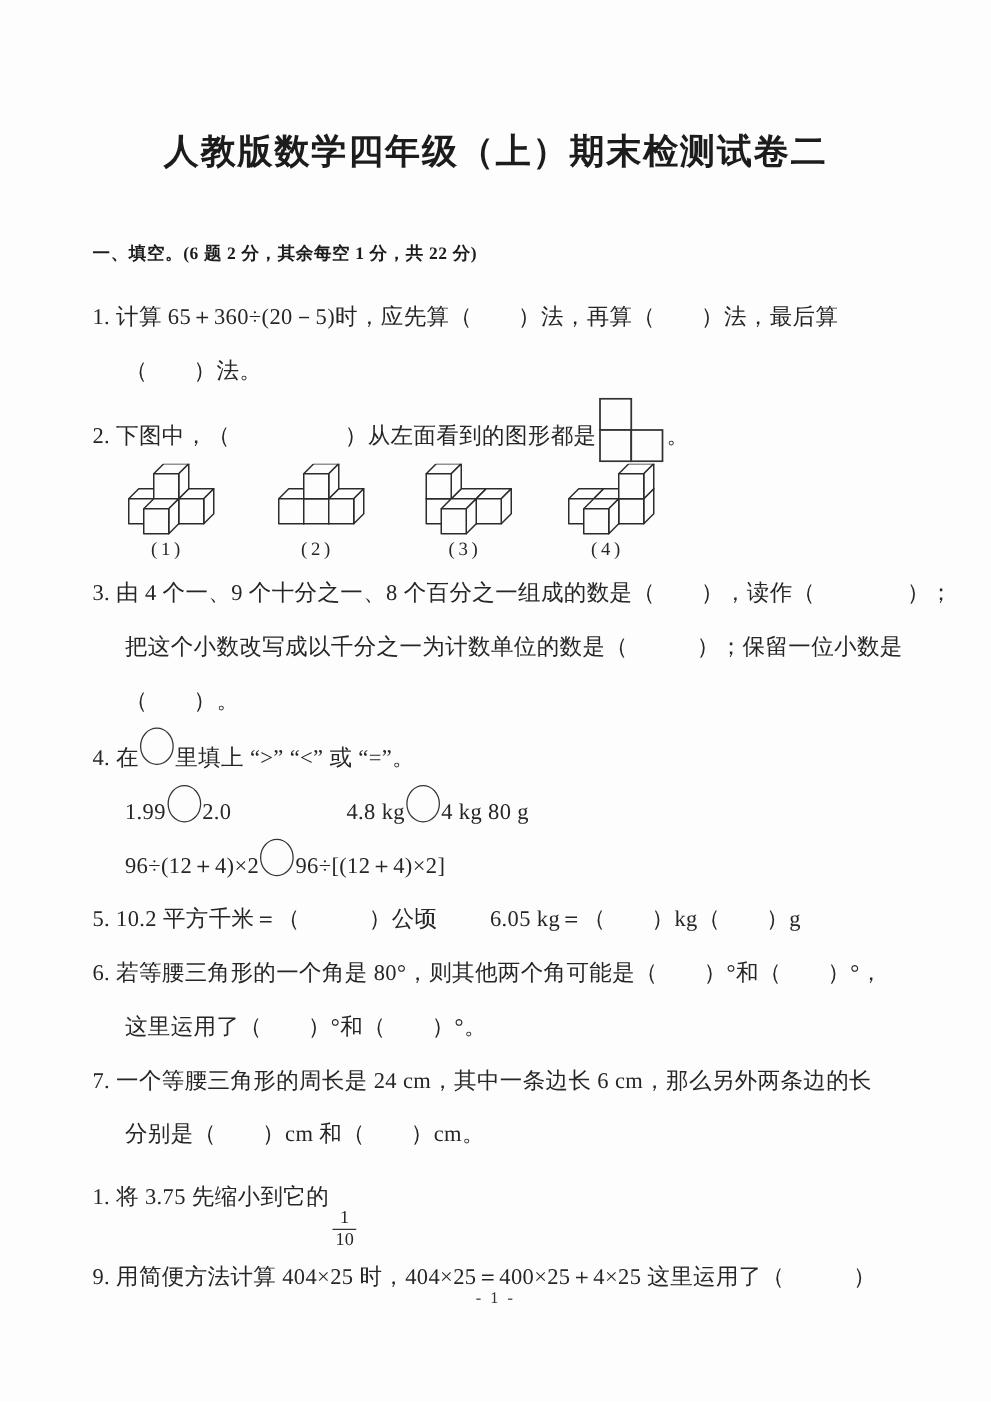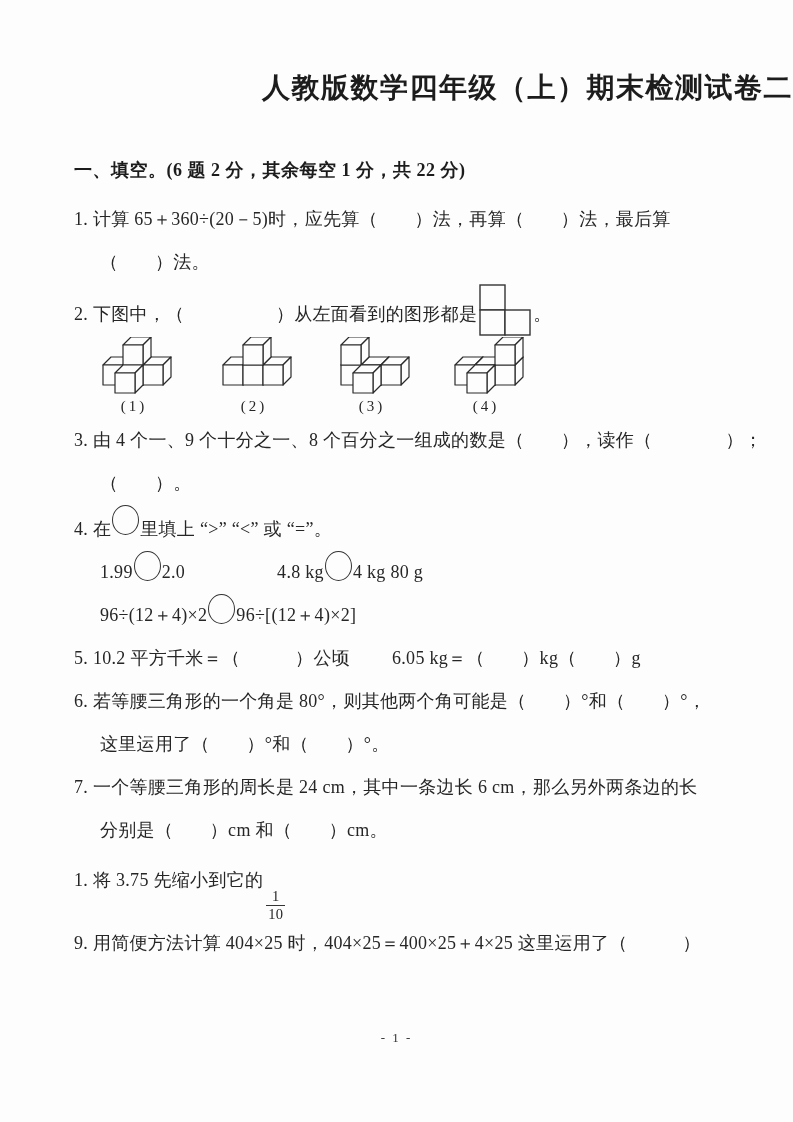--- a/index.html
+++ b/index.html
@@ -6,32 +6,32 @@
   html,body { background:#ffffff; }
   .page {
     position:relative;
     width:793px; height:1122px;
     background:#fdfdfd;
     overflow:hidden;
     font-family:"Liberation Serif","DejaVu Serif",serif;
     color:#262626;
   }
   .title {
-    padding-top:69px;
-    text-align:right;
+    padding-top:103px;
+    text-align:center;
     font-size:28px;
     font-weight:bold;
     letter-spacing:1.5px;
     line-height:38px;
     color:#1c1c1c;
   }
   .content { padding-left:74px; padding-right:50px; }
   .sec-heading {
     margin-top:51px;
-    font-size:18px;
+    font-size:14px;
     font-weight:bold;
     line-height:24px;
     color:#1c1c1c;
     letter-spacing:0.5px;
   }
   .line {
     font-size:18px;
     line-height:43px;
     white-space:nowrap;
     letter-spacing:0.3px;
@@ -143,20 +143,21 @@
           <use href="#cube" x="28" y="20"></use>
           <use href="#cube" x="48" y="20"></use>
           <use href="#cube" x="48" y="0"></use>
           <use href="#cube" x="20" y="28"></use>
         </svg>
         <div class="fig-label">(4)</div>
       </div>
     </div>
 
     <div class="line">3. 由 4 个一、9 个十分之一、8 个百分之一组成的数是（　　），读作（　　　　）；</div>
+    <div class="line indent">把这个小数改写成以千分之一为计数单位的数是（　　　）；保留一位小数是</div>
     <div class="line indent">（　　）。</div>
 
     <div class="line">
       <span>4. 在</span><span class="cmp-circle" style="vertical-align:0px"></span><span>里填上 “&gt;” “&lt;” 或 “=”。</span>
     </div>
     <div class="line indent">
       <span>1.99</span><span class="cmp-circle"></span><span>2.0</span><span class="gap-q4">4.8 kg</span><span class="cmp-circle"></span><span>4 kg 80 g</span>
     </div>
     <div class="line indent">
       <span>96÷(12＋4)×2</span><span class="cmp-circle"></span><span>96÷[(12＋4)×2]</span>

